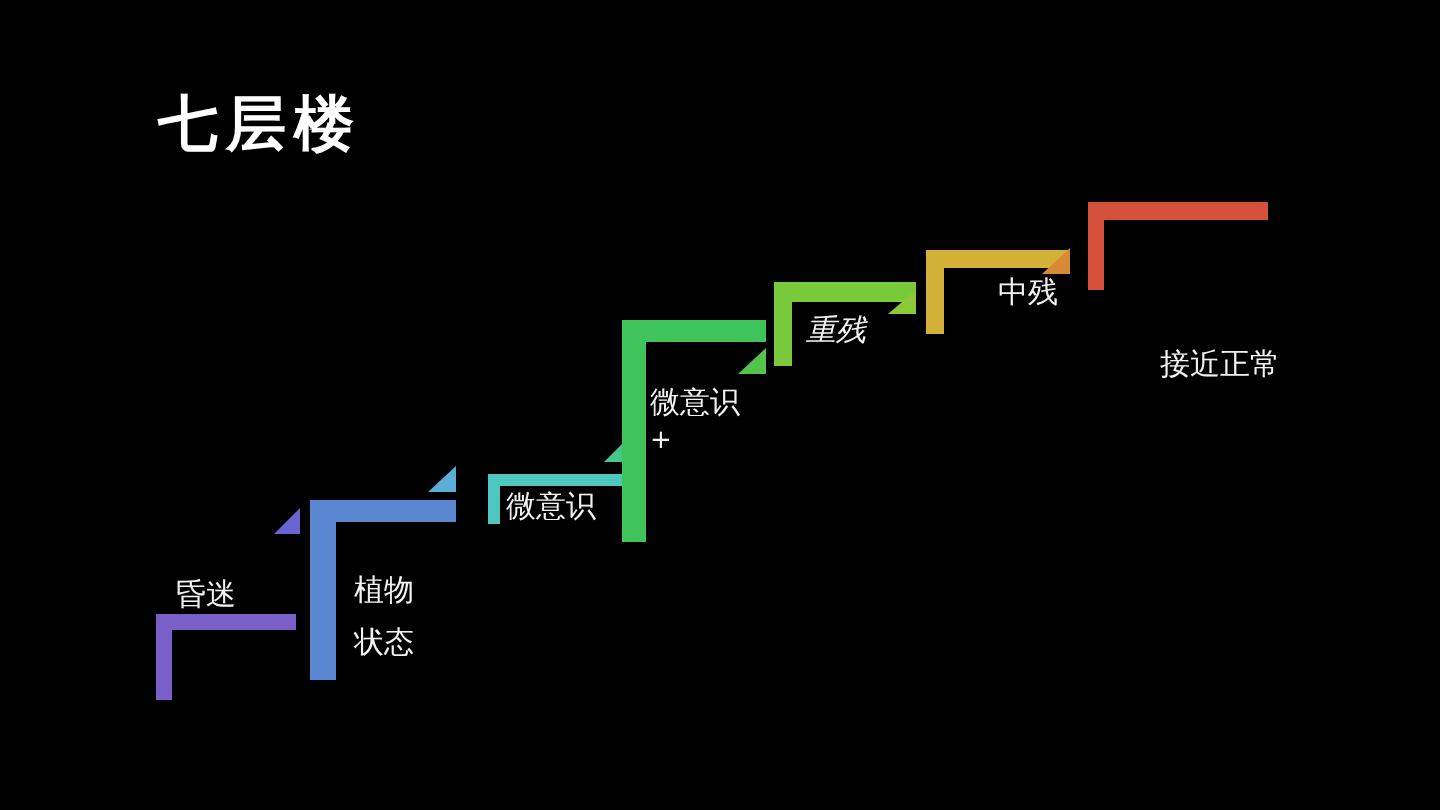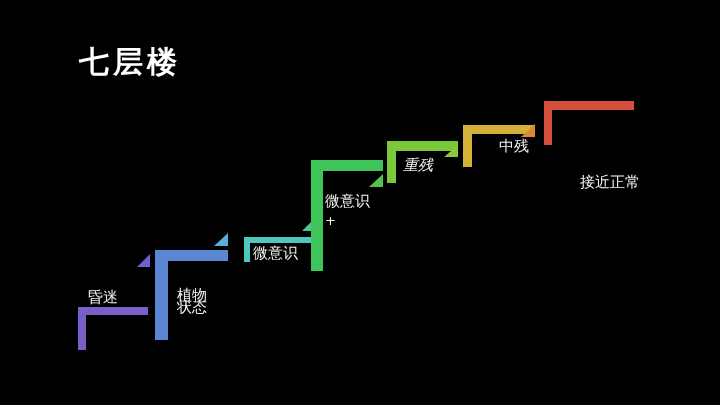--- a/index.html
+++ b/index.html
@@ -20,21 +20,21 @@
     <div class="bar" style="left:78px;top:307px;width:8px;height:43px;background:#7b5fc9;"></div>
     <div class="tri" style="left:137px;top:254px;border-left:13px solid transparent;border-bottom:13px solid #6a63d0;"></div>
     <div class="lbl" style="left:88px;top:284px;">昏迷</div>
   </div>
 
   <div>
     <div class="bar" style="left:155px;top:250px;width:73px;height:11px;background:#5b86d1;"></div>
     <div class="bar" style="left:155px;top:250px;width:13px;height:90px;background:#5b86d1;"></div>
     <div class="tri" style="left:214px;top:233px;border-left:14px solid transparent;border-bottom:13px solid #5aaed8;"></div>
     <div class="lbl" style="left:177px;top:282px;">植物</div>
-    <div class="lbl" style="left:177px;top:294px;">状态</div>
+    <div class="lbl" style="left:177px;top:308px;">状态</div>
   </div>
 
   <div>
     <div class="bar" style="left:244px;top:237px;width:68px;height:6px;background:#4fc7c0;"></div>
     <div class="bar" style="left:244px;top:237px;width:6px;height:25px;background:#4fc7c0;"></div>
     <div class="tri" style="left:302px;top:221px;border-left:10px solid transparent;border-bottom:10px solid #48c78c;"></div>
     <div class="lbl" style="left:253px;top:240px;">微意识</div>
   </div>
 
   <div>

